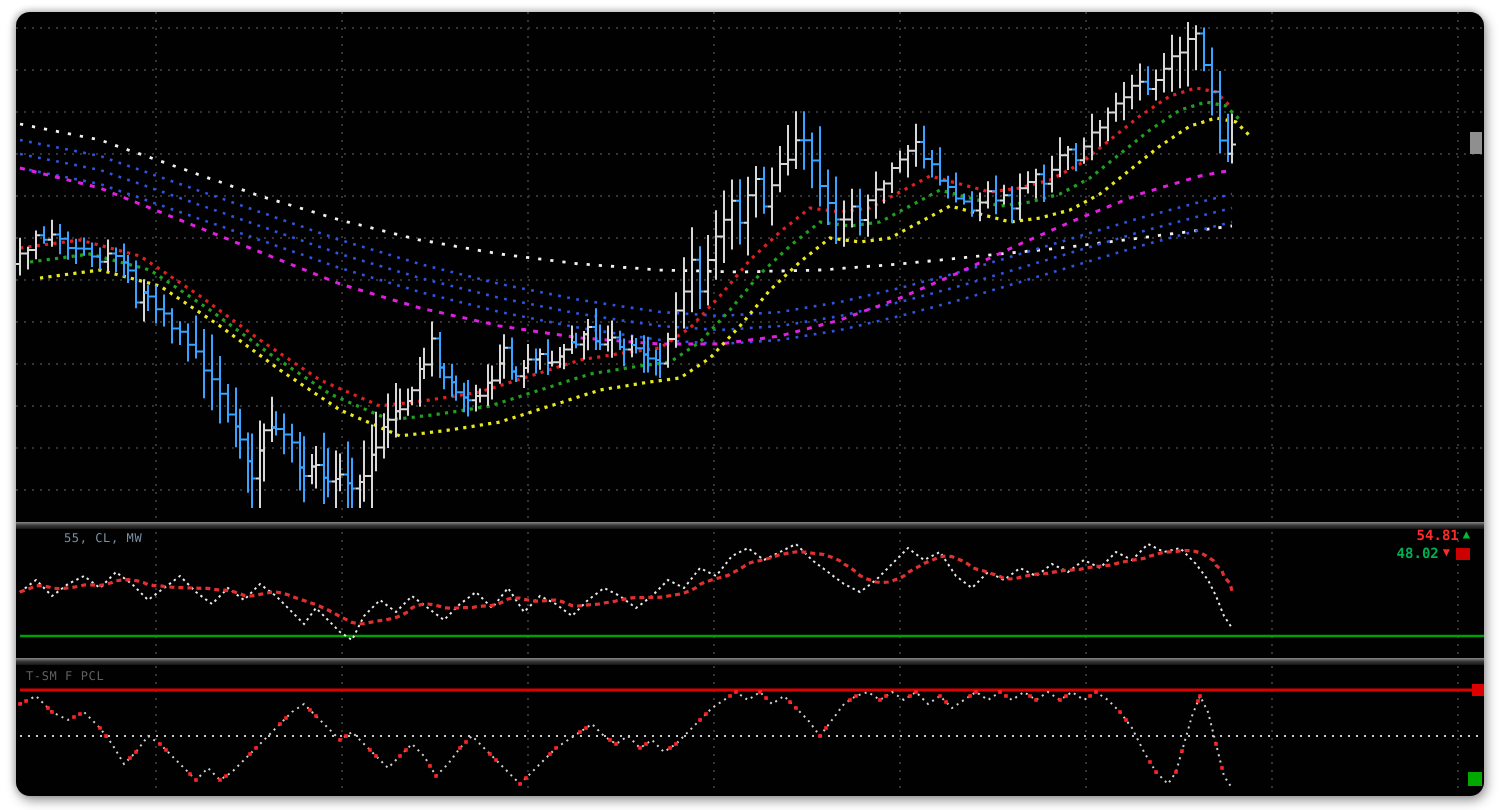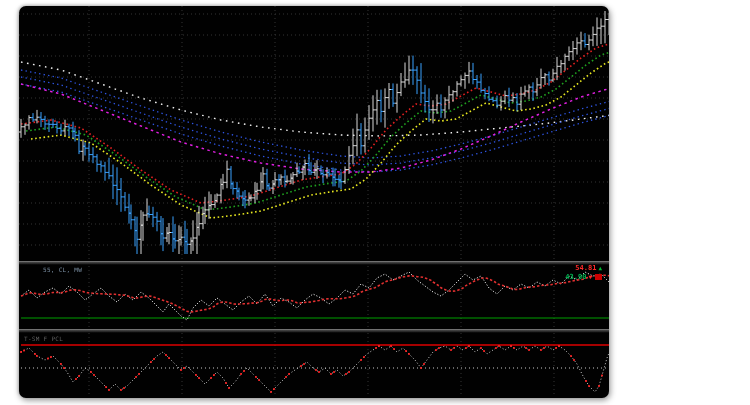--- a/index.html
+++ b/index.html
@@ -1,20 +1,20 @@
 <!DOCTYPE html>
 <html><head>
 <meta charset="utf-8">
 <style>
   html,body{margin:0;padding:0;background:#ffffff;width:750px;height:405px;overflow:hidden;
     font-family:"DejaVu Sans","Liberation Sans",sans-serif;}
   .page{position:relative;width:750px;height:405px;background:#ffffff;}
-  .frame{position:absolute;left:8px;top:6px;width:590px;height:392px;background:#010101;
+  .frame{position:absolute;left:8px;top:6px;width:734px;height:392px;background:#010101;
     border-radius:7px;box-shadow:1px 2px 6px rgba(0,0,0,.45), -1px -1px 3px rgba(0,0,0,.18);
-    overflow:hidden;margin-left:11px;}
+    overflow:hidden;}
   svg{position:absolute;left:0;top:0;display:block;}
   .tiny-label{position:absolute;font-size:6px;line-height:7px;letter-spacing:.3px;
     font-family:"DejaVu Sans Mono","Liberation Mono",monospace;white-space:nowrap;pointer-events:none;}
   .lbl-ind1{left:24px;top:260px;color:#7b8fa3;}
   .lbl-ind2{left:5px;top:329px;color:#5f5f5f;}
   .readouts{position:absolute;right:7px;top:258px;display:flex;flex-direction:column;
     align-items:flex-end;gap:1px;font-family:"DejaVu Sans Mono","Liberation Mono",monospace;}
   .ro{display:flex;align-items:center;gap:2px;font-size:7px;line-height:8px;font-weight:bold;}
   .ro .arr{font-size:6px;}
   .alert-box{display:inline-block;width:7px;height:6px;margin-left:1px;}
@@ -360,21 +360,21 @@
       </svg>
 
     <div class="tiny-label lbl-ind1">55, CL, MW</div>
 
     <div class="readouts">
       <div class="ro">
         <span style="color: rgb(255, 42, 42);">54.81</span>
         <span class="arr" style="color: rgb(0, 187, 51);">▲</span>
       </div>
       <div class="ro">
-        <span style="color: rgb(0, 176, 80);">43.90</span>
+        <span style="color: rgb(0, 176, 80);">48.02</span>
         <span class="arr" style="color: rgb(255, 42, 42);">▼</span>
         <span class="alert-box" style="background: rgb(204, 0, 0);"></span>
       </div>
     </div>
 
     <div class="tiny-label lbl-ind2">T-SM F PCL</div>
   </div>
 </div>
 
 </body></html>

